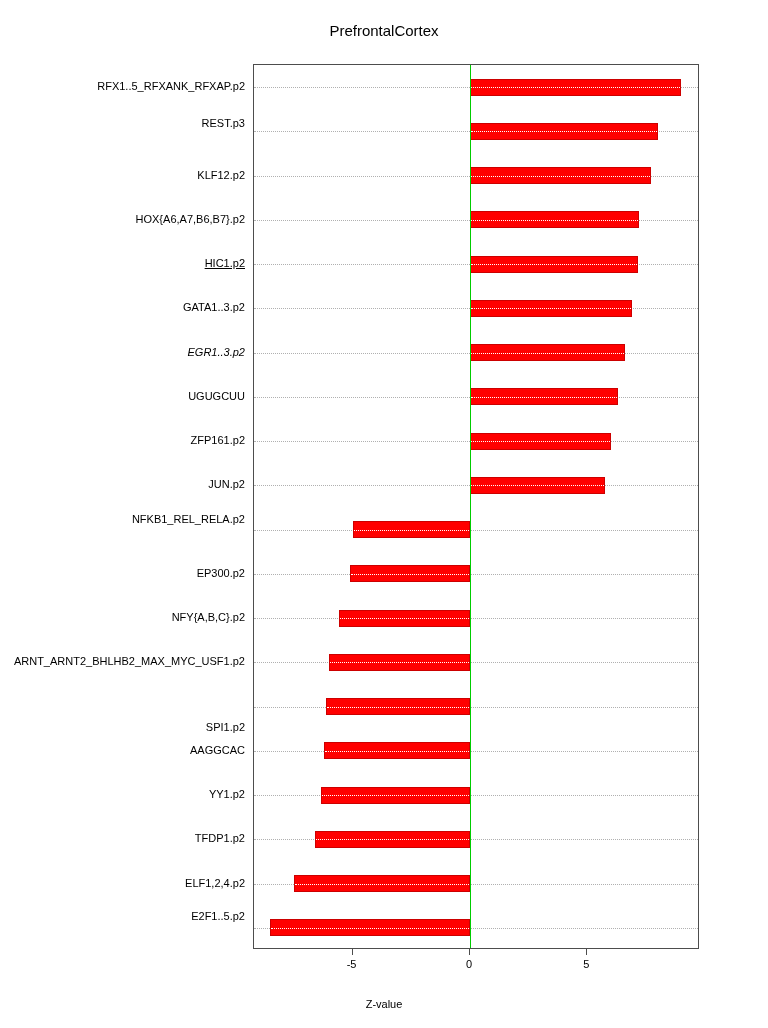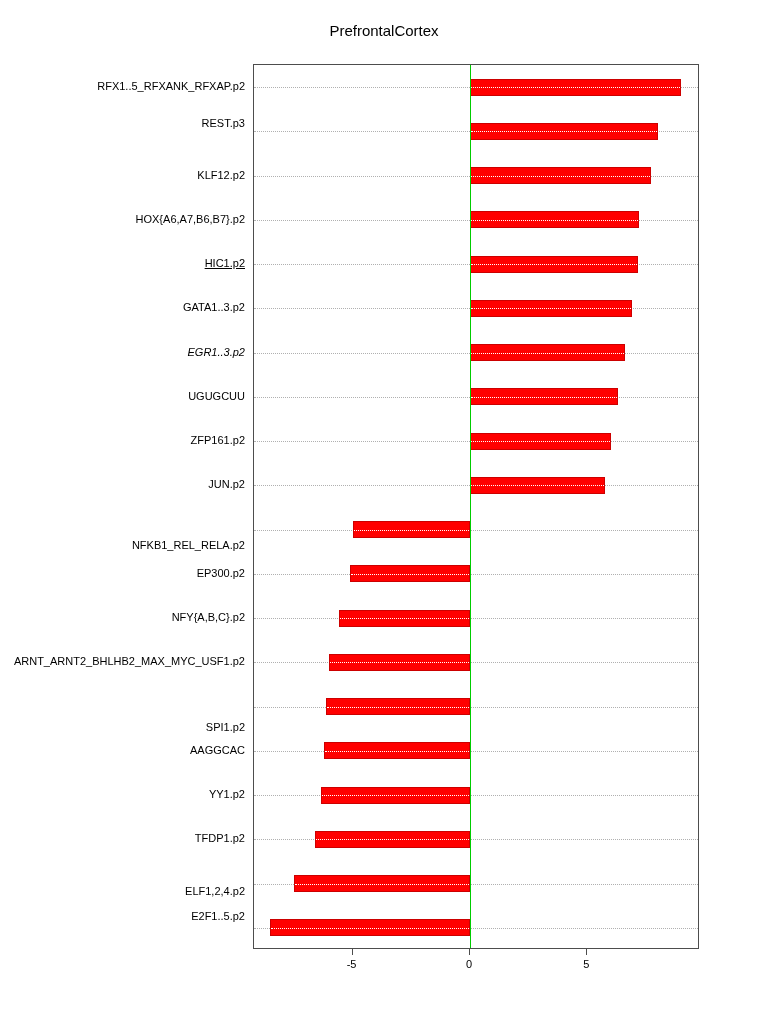--- a/index.html
+++ b/index.html
@@ -130,29 +130,29 @@
       <div class="cat-label" style="top: 22.125px;">RFX1..5_RFXANK_RFXAP.p2</div>
       <div class="cat-label" style="top: 59px;">REST.p3</div>
       <div class="cat-label" style="top: 110.625px;">KLF12.p2</div>
       <div class="cat-label" style="top: 154.875px;">HOX{A6,A7,B6,B7}.p2</div>
       <div class="cat-label" style="top: 199.125px; text-decoration: underline;">HIC1.p2</div>
       <div class="cat-label" style="top: 243px;">GATA1..3.p2</div>
       <div class="cat-label" style="top: 287.625px; font-style: italic;">EGR1..3.p2</div>
       <div class="cat-label" style="top: 331.875px;">UGUGCUU</div>
       <div class="cat-label" style="top: 376.125px;">ZFP161.p2</div>
       <div class="cat-label" style="top: 420.375px;">JUN.p2</div>
-      <div class="cat-label" style="top: 481px;">NFKB1_REL_RELA.p2</div>
+      <div class="cat-label" style="top: 455px;">NFKB1_REL_RELA.p2</div>
       <div class="cat-label" style="top: 508.875px;">EP300.p2</div>
       <div class="cat-label" style="top: 553.125px;">NFY{A,B,C}.p2</div>
       <div class="cat-label" style="top: 597.375px;">ARNT_ARNT2_BHLHB2_MAX_MYC_USF1.p2</div>
       <div class="cat-label" style="top: 663px;">SPI1.p2</div>
       <div class="cat-label" style="top: 685.875px;">AAGGCAC</div>
       <div class="cat-label" style="top: 730.125px;">YY1.p2</div>
       <div class="cat-label" style="top: 774.375px;">TFDP1.p2</div>
-      <div class="cat-label" style="top: 818.625px; margin-top: 8px;">ELF1,2,4.p2</div>
+      <div class="cat-label" style="top: 818.625px;">ELF1,2,4.p2</div>
       <div class="cat-label" style="top: 852px;">E2F1..5.p2</div>
     </div>
 
   <div class="plot-area">
     <div id="grid-layer">
         <div class="gridline" style="top: 22.125px;"></div>
         <div class="gridline" style="top: 66.375px;"></div>
         <div class="gridline" style="top: 110.625px;"></div>
         <div class="gridline" style="top: 154.875px;"></div>
         <div class="gridline" style="top: 199.125px;"></div>
@@ -239,14 +239,15 @@
 
   <div id="x-axis">
       <div class="tick-mark" style="left: 98.5895px;"></div>
       <div class="tick-label" style="left: 98.5895px;">-5</div>
       <div class="tick-mark" style="left: 215.958px;"></div>
       <div class="tick-label" style="left: 215.958px;">0</div>
       <div class="tick-mark" style="left: 333.326px;"></div>
       <div class="tick-label" style="left: 333.326px;">5</div>
     </div>
 
+  <div class="axis-title">Z-value</div>
 
 </div>
 
 </body></html>

